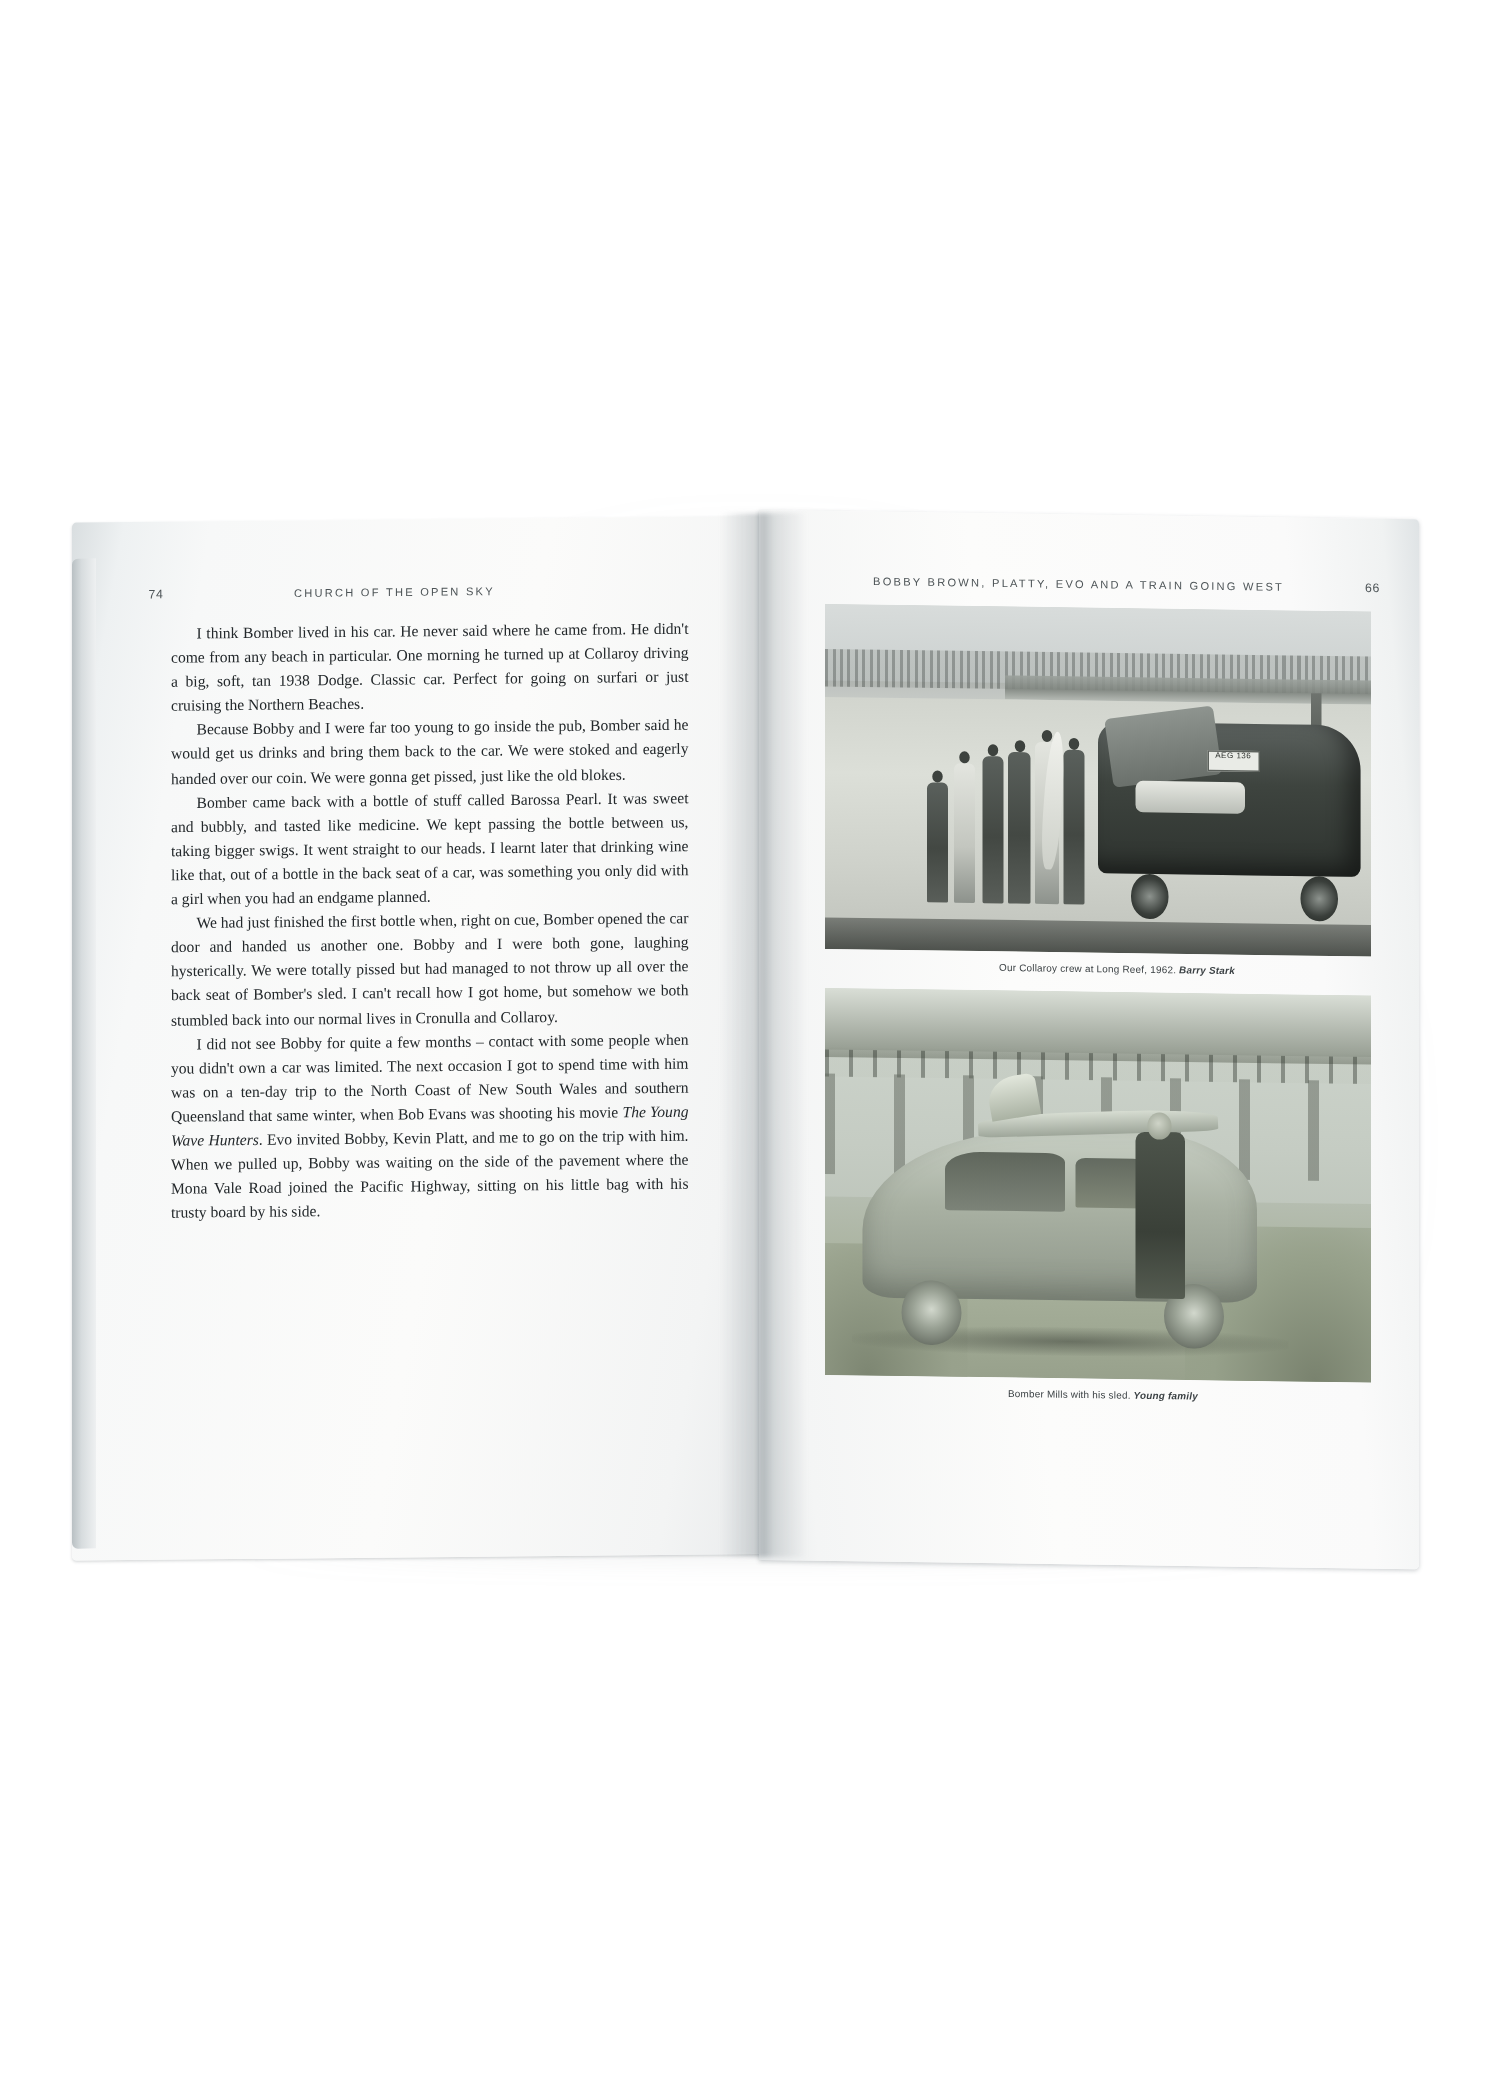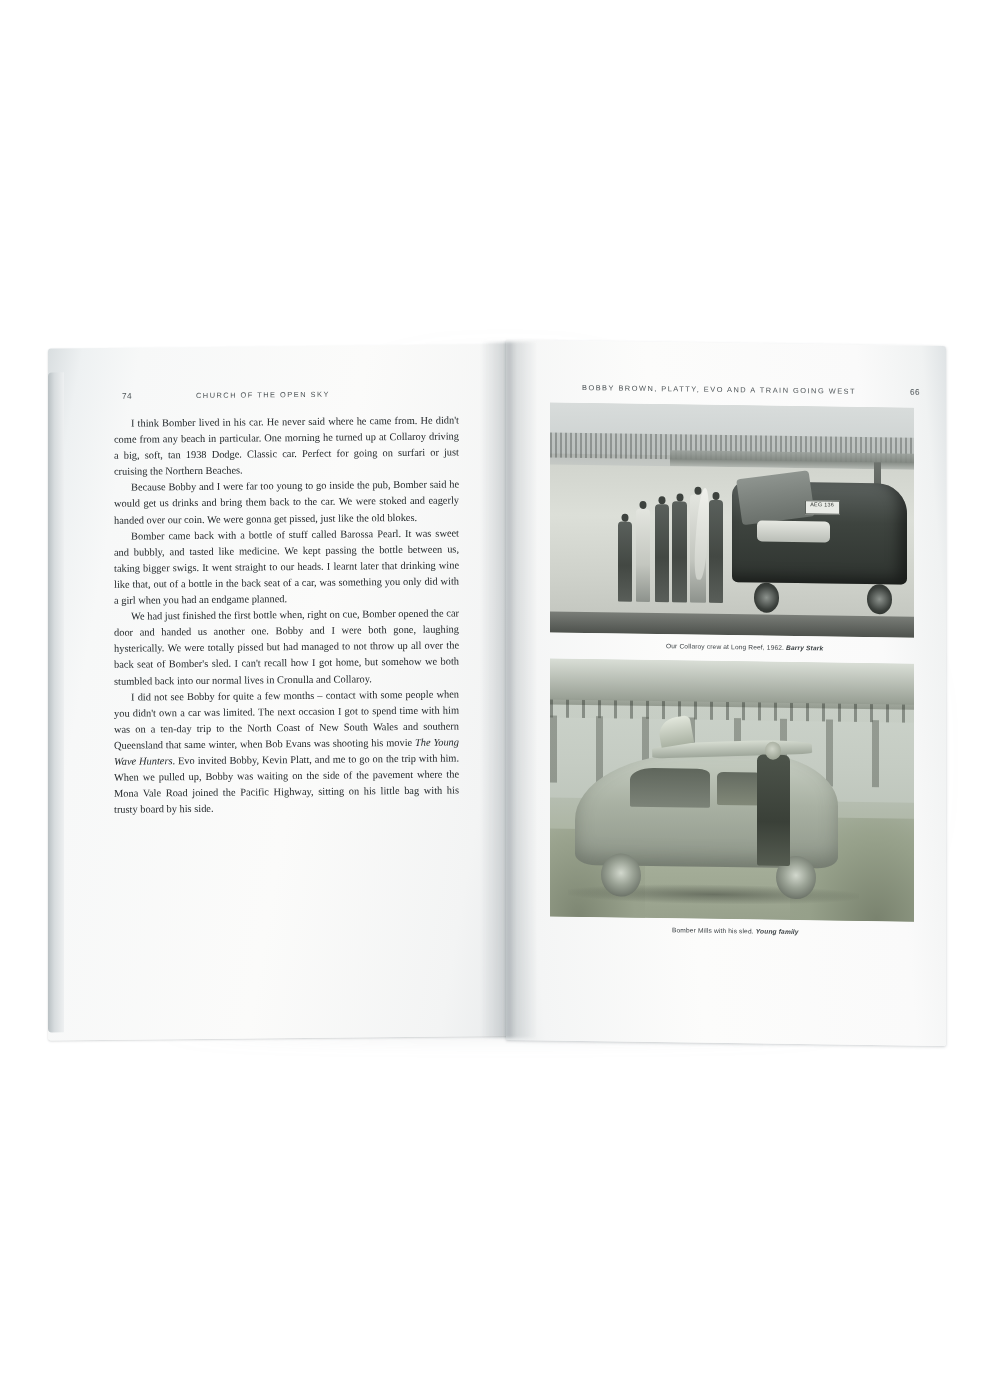--- a/index.html
+++ b/index.html
@@ -310,21 +310,21 @@
 </head>
 <body>
 
 <div id="book">
   <div class="book-shadow"></div>
 
   <div class="page-left">
     <div class="left-edge-block"></div>
 
     <div class="runhead" style="left:148px; top:44px;">CHURCH OF THE OPEN SKY</div>
-    <div class="folio" style="left:74px; top:44px;text-align:center;">74</div>
+    <div class="folio" style="left:51px; top:44px;text-align:center;">74</div>
 
     <div class="body-col">
       <p class="first">I think Bomber lived in his car. He never said where he came from. He didn't come from any beach in particular. One morning he turned up at Collaroy driving a big, soft, tan 1938 Dodge. Classic car. Perfect for going on surfari or just cruising the Northern Beaches.</p>
       <p>Because Bobby and I were far too young to go inside the pub, Bomber said he would get us drinks and bring them back to the car. We were stoked and eagerly handed over our coin. We were gonna get pissed, just like the old blokes.</p>
       <p>Bomber came back with a bottle of stuff called Barossa Pearl. It was sweet and bubbly, and tasted like medicine. We kept passing the bottle between us, taking bigger swigs. It went straight to our heads. I learnt later that drinking wine like that, out of a bottle in the back seat of a car, was something you only did with a girl when you had an endgame planned.</p>
       <p>We had just finished the first bottle when, right on cue, Bomber opened the car door and handed us another one. Bobby and I were both gone, laughing hysterically. We were totally pissed but had managed to not throw up all over the back seat of Bomber's sled. I can't recall how I got home, but somehow we both stumbled back into our normal lives in Cronulla and Collaroy.</p>
       <p>I did not see Bobby for quite a few months – contact with some people when you didn't own a car was limited. The next occasion I got to spend time with him was on a ten-day trip to the North Coast of New South Wales and southern Queensland that same winter, when Bob Evans was shooting his movie <em>The Young Wave Hunters</em>. Evo invited Bobby, Kevin Platt, and me to go on the trip with him. When we pulled up, Bobby was waiting on the side of the pavement where the Mona Vale Road joined the Pacific Highway, sitting on his little bag with his trusty board by his side.</p>
     </div>
   </div>
 

